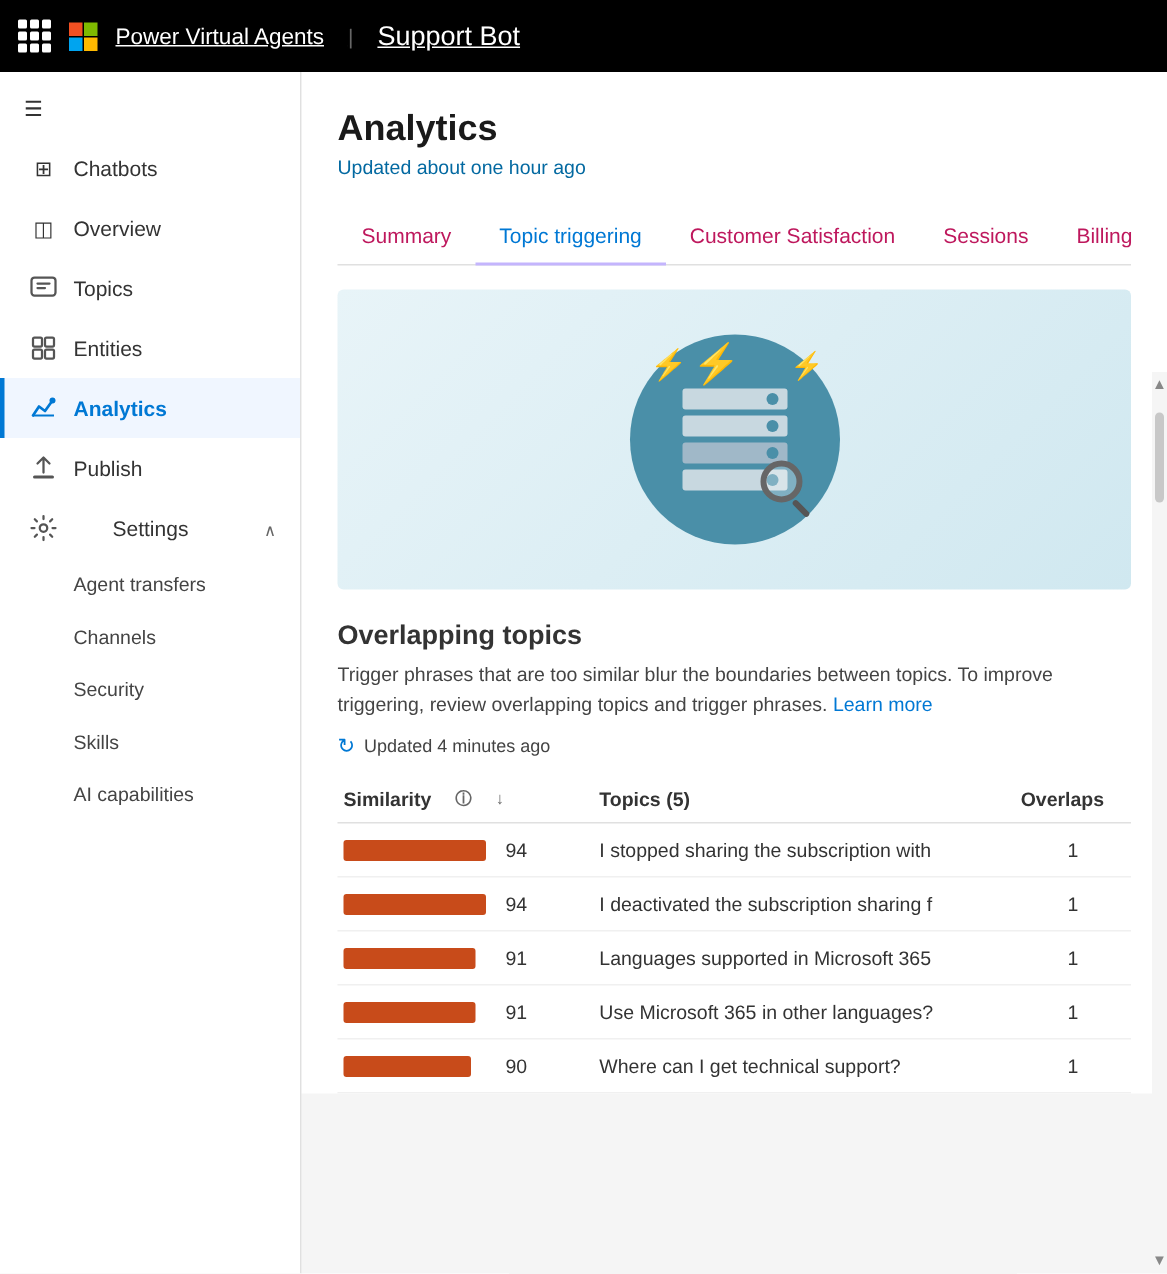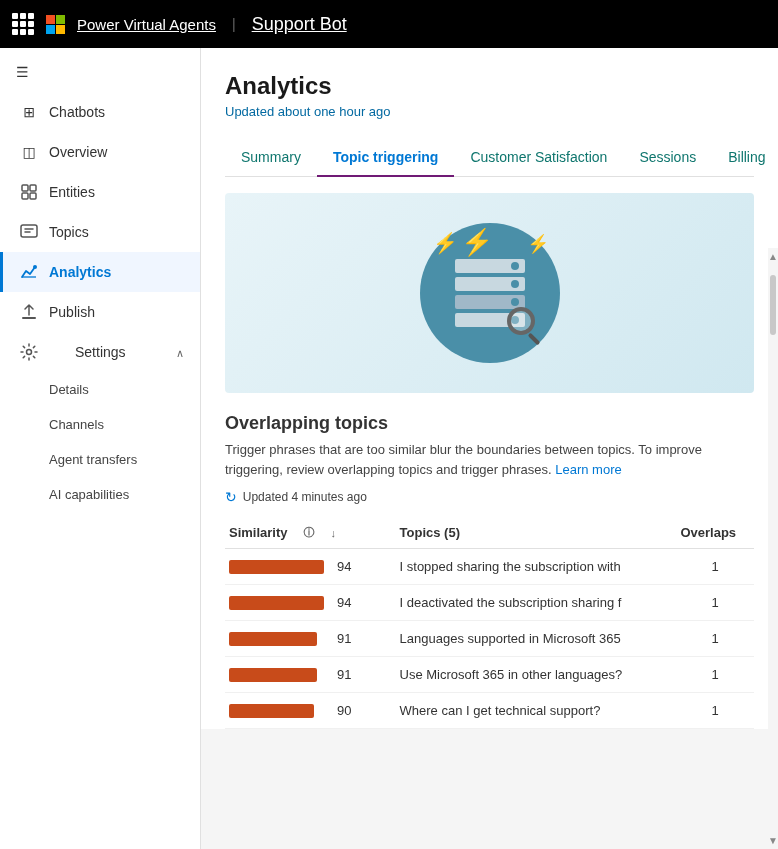--- a/index.html
+++ b/index.html
@@ -76,29 +76,29 @@
     }
     .page-title { font-size: 24px; font-weight: 600; color: #1a1a1a; }
     .updated-text { color: #0369a1; font-size: 13px; margin-top: 4px; }
 
     
     .tabs { display: flex; gap: 0; margin-top: 20px; border-bottom: 1px solid #e0e0e0; }
     .tab {
       padding: 10px 16px;
       cursor: pointer;
       font-size: 14px;
-      color: #0f766e;
+      color: #be185d;
       border-bottom: 2px solid transparent;
       margin-bottom: -1px;
       white-space: nowrap;
     }
     .tab.active {
       color: #0078d4;
-      border-bottom: 2px solid #701a75;
-      font-weight: 700;
+      border-bottom: 2px solid #c4b5fd;
+      font-weight: 400;
     }
 
     
     .hero-area {
       background: linear-gradient(135deg, #e8f4f8 0%, #d0e8f0 100%);
       height: 200px;
       margin-top: 16px;
       border-radius: 4px;
       display: flex;
       align-items: center;
@@ -276,36 +276,36 @@
       <div class="sidebar-icon">⊞</div>
       <span>Chatbots</span>
     </div>
     <div class="sidebar-item">
       <div class="sidebar-icon">◫</div>
       <span>Overview</span>
     </div>
     <div class="sidebar-item">
       <div class="sidebar-icon">
         <svg width="18" height="18" viewBox="0 0 18 18" fill="none">
+            <rect x="1" y="2" width="16" height="12" rx="2" stroke="#555" stroke-width="1.5" fill="none"></rect>
+            <path d="M5 6h8M5 9h5" stroke="#555" stroke-width="1.5" stroke-linecap="round"></path>
+          </svg>
+      </div>
+      <span>Topics</span>
+    </div>
+    <div class="sidebar-item">
+      <div class="sidebar-icon">
+        <svg width="18" height="18" viewBox="0 0 18 18" fill="none">
             <rect x="2" y="2" width="6" height="6" rx="1" stroke="#555" stroke-width="1.5" fill="none"></rect>
             <rect x="10" y="2" width="6" height="6" rx="1" stroke="#555" stroke-width="1.5" fill="none"></rect>
             <rect x="2" y="10" width="6" height="6" rx="1" stroke="#555" stroke-width="1.5" fill="none"></rect>
             <rect x="10" y="10" width="6" height="6" rx="1" stroke="#555" stroke-width="1.5" fill="none"></rect>
           </svg>
       </div>
       <span>Entities</span>
-    </div>
-    <div class="sidebar-item">
-      <div class="sidebar-icon">
-        <svg width="18" height="18" viewBox="0 0 18 18" fill="none">
-            <rect x="1" y="2" width="16" height="12" rx="2" stroke="#555" stroke-width="1.5" fill="none"></rect>
-            <path d="M5 6h8M5 9h5" stroke="#555" stroke-width="1.5" stroke-linecap="round"></path>
-          </svg>
-      </div>
-      <span>Topics</span>
     </div>
     <div class="sidebar-item active">
       <div class="sidebar-icon">
         <svg width="18" height="18" viewBox="0 0 18 18" fill="none">
             <polyline points="2,14 6,8 10,11 15,4" stroke="#0078d4" stroke-width="1.8" fill="none" stroke-linecap="round" stroke-linejoin="round"></polyline>
             <circle cx="15" cy="4" r="2" fill="#0078d4"></circle>
             <line x1="2" y1="14" x2="16" y2="14" stroke="#0078d4" stroke-width="1.3"></line>
           </svg>
       </div>
       <span>Analytics</span>
@@ -326,27 +326,30 @@
             <path d="M9 1v2M9 15v2M1 9h2M15 9h2M3.2 3.2l1.4 1.4M13.4 13.4l1.4 1.4M3.2 14.8l1.4-1.4M13.4 4.6l1.4-1.4" stroke="#555" stroke-width="1.5" stroke-linecap="round"></path>
           </svg>
       </div>
       <div class="settings-row">
         <span>Settings</span>
         <span class="chevron-icon">∧</span>
       </div>
     </div>
 
     <div class="sidebar-item sidebar-sub">
-      <span>Details</span>
+      <span>Agent transfers</span>
     </div>
     <div class="sidebar-item sidebar-sub">
       <span>Channels</span>
     </div>
     <div class="sidebar-item sidebar-sub">
-      <span>Agent transfers</span>
+      <span>Security</span>
+    </div>
+    <div class="sidebar-item sidebar-sub">
+      <span>Skills</span>
     </div>
     <div class="sidebar-item sidebar-sub">
       <span>AI capabilities</span>
     </div>
   </div>
 
   <div class="main-wrapper">
     <div class="main-content">
       <h1 class="page-title">Analytics</h1>
       <div class="updated-text">Updated about one hour ago</div>

